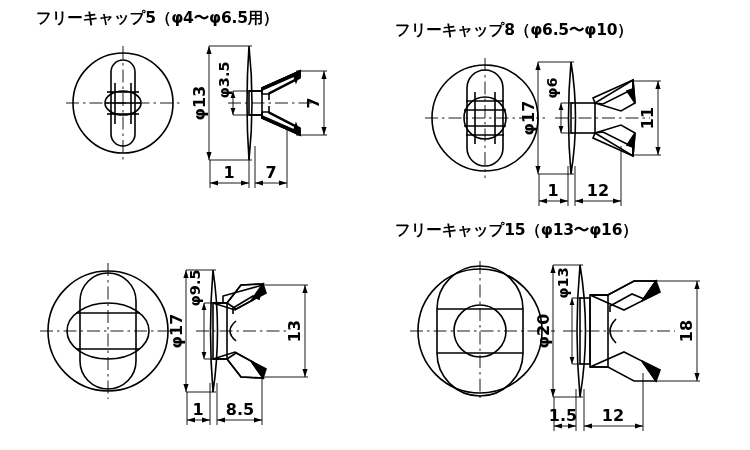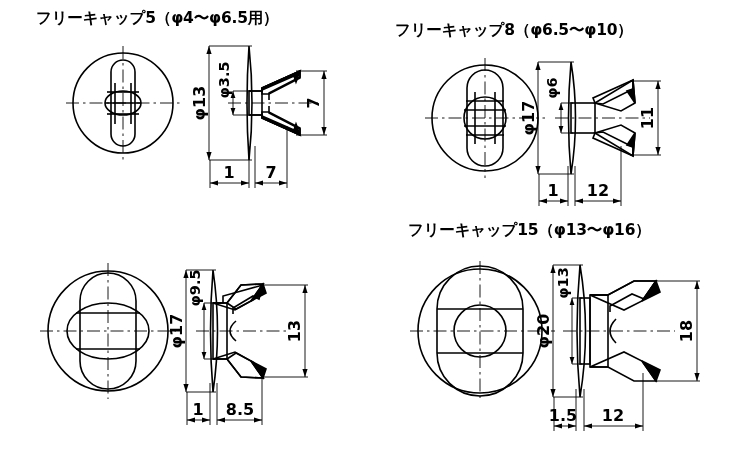--- a/index.html
+++ b/index.html
@@ -278,21 +278,21 @@
 
         <line class="thin" x1="217" y1="177" x2="262" y2="177"></line>
         <path class="solid" d="M217 177 l8 -2.6 v5.2 z"></path>
         <path class="solid" d="M262 177 l-8 -2.6 v5.2 z"></path>
         <text class="dimtxt" x="240" y="172" text-anchor="middle">8.5</text>
       </g>
     </svg>
   </div>
 
   <div class="panel" style="left:375px;top:215px;width:375px;height:235px;">
-    <div class="panel-title" style="left:33px;top:5px;">フリーキャップ15（φ13〜φ16）</div>
+    <div class="panel-title" style="left:20px;top:5px;">フリーキャップ15（φ13〜φ16）</div>
 
     <svg width="375" height="205" style="position:absolute;left:0;top:28px;">
 
       <g>
         <circle class="ln" cx="105" cy="88" r="62"></circle>
         <line class="ctr" x1="105" y1="18" x2="105" y2="158"></line>
         <line class="ctr" x1="35" y1="88" x2="180" y2="88"></line>
         <path class="ln" d="M62 66 a43 43 0 0 1 86 0 v44 a43 43 0 0 1 -86 0 z"></path>
         <circle class="ln" cx="105" cy="88" r="26"></circle>
         <line class="ln" x1="62" y1="66" x2="148" y2="66"></line>

